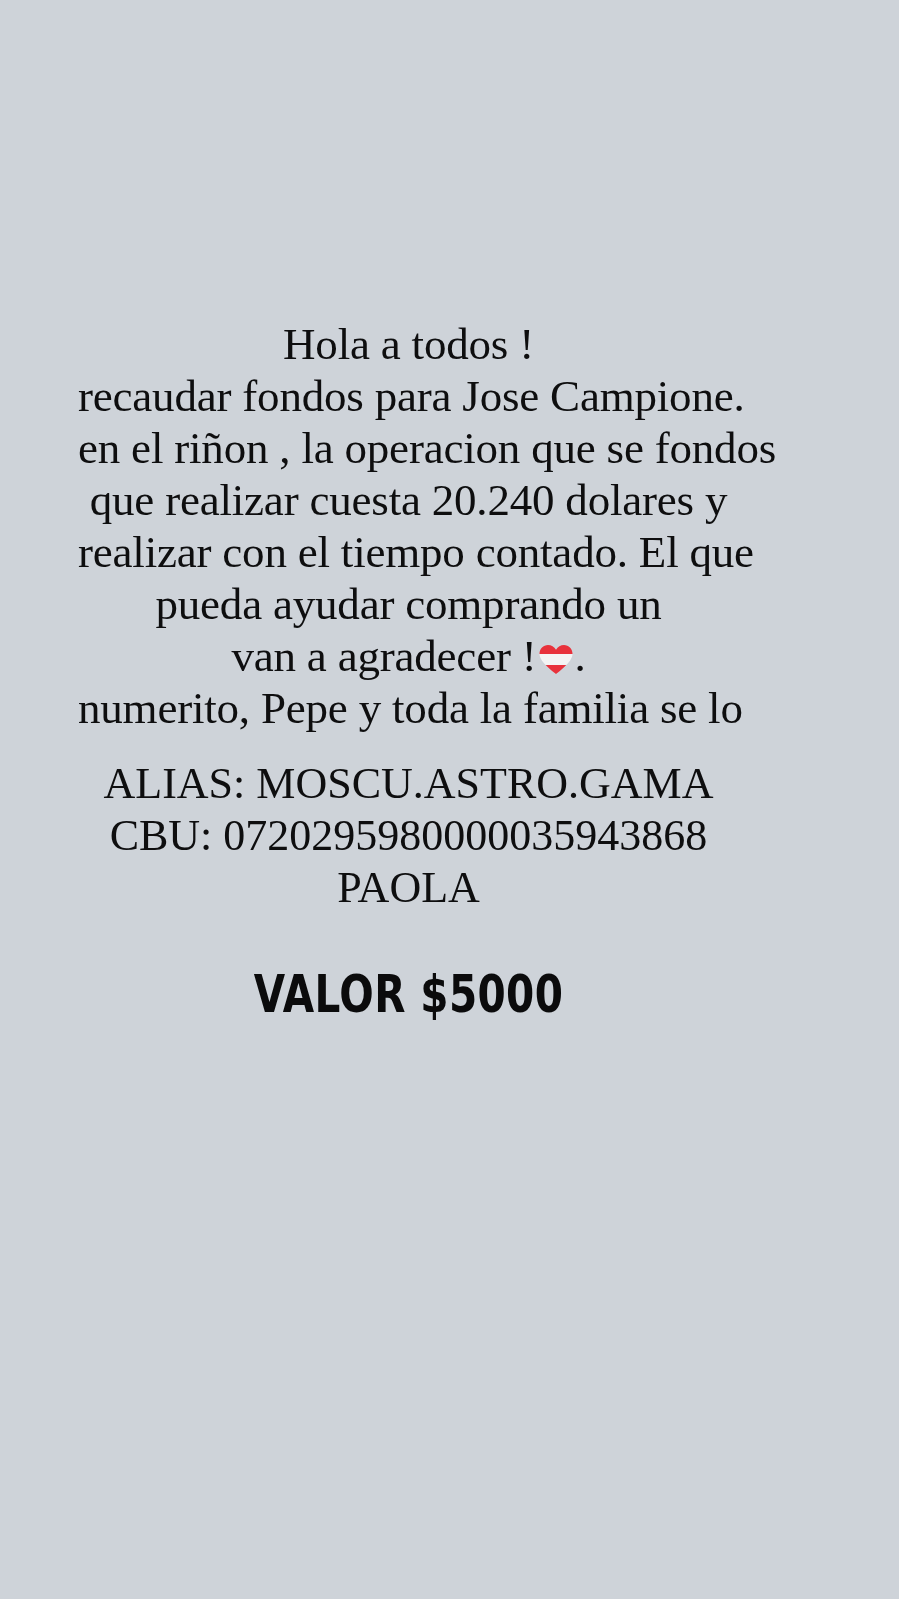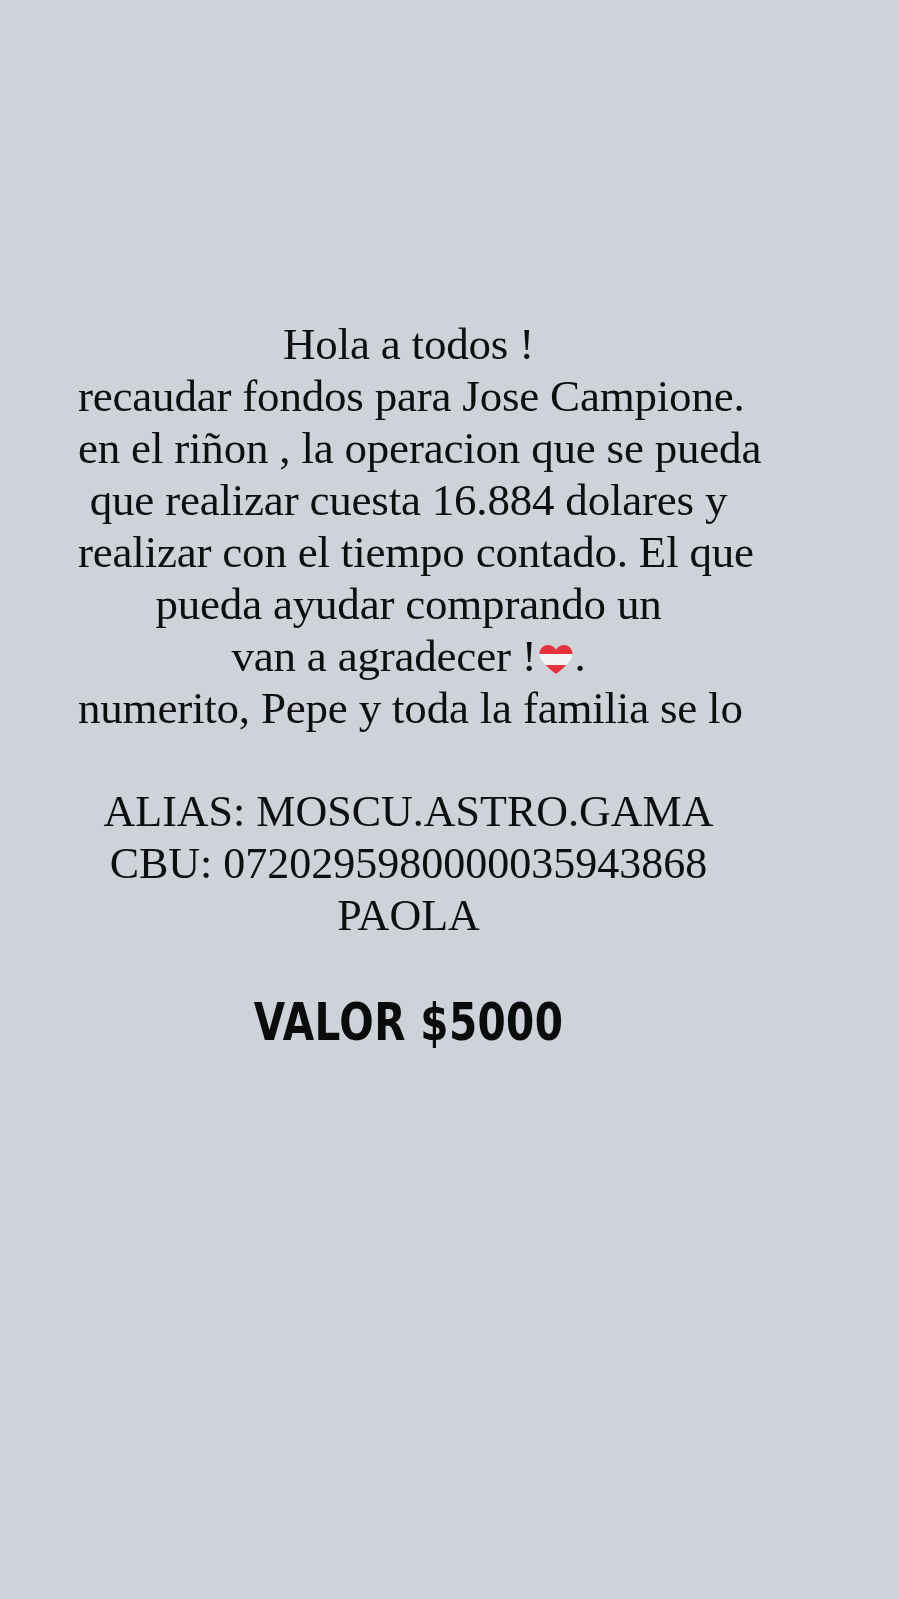--- a/index.html
+++ b/index.html
@@ -53,21 +53,21 @@
     position: relative;
     vertical-align: -4px;
     margin: 0 2px;
   }
   .heart .heart-shape {
     position: absolute;
     inset: 0;
   }
 
   .bank-block {
-    margin-top: 52px;
+    margin-top: 24px;
     font-family: "Liberation Serif", serif;
     font-size: 44px;
     line-height: 52px;
     color: #0e0e0f;
   }
   .bank-block .line {
     display: block;
     white-space: nowrap;
   }
 
@@ -85,22 +85,22 @@
 </head>
 <body>
 
 <div class="canvas">
 
   <div class="content">
 
     <div class="paragraph">
       <span class="line">Hola a todos !</span>
       <span class="line">recaudar fondos para Jose Campione.</span>
-      <span class="line">en el riñon , la operacion que se pueda</span>
-      <span class="line">que realizar cuesta 16.884 dolares y</span>
+      <span class="line">en el riñon , la operacion que se fondos</span>
+      <span class="line">que realizar cuesta 20.240 dolares y</span>
       <span class="line">realizar con el tiempo contado. El que</span>
       <span class="line">pueda ayudar comprando un</span>
       <span class="line">
         <span>van a agradecer !</span><span class="heart"><svg class="heart-shape" viewBox="0 0 34 31" xmlns="http://www.w3.org/2000/svg" aria-hidden="true">
             <defs>
               <clipPath id="heartClip">
                 <path d="M17 30 C 6 21.5, 0.5 15.5, 0.5 9.8 C 0.5 4.7, 4.4 1, 9 1 C 12.3 1, 15.2 2.9, 17 5.8 C 18.8 2.9, 21.7 1, 25 1 C 29.6 1, 33.5 4.7, 33.5 9.8 C 33.5 15.5, 28 21.5, 17 30 Z"></path>
               </clipPath>
             </defs>
             <g clip-path="url(#heartClip)">

